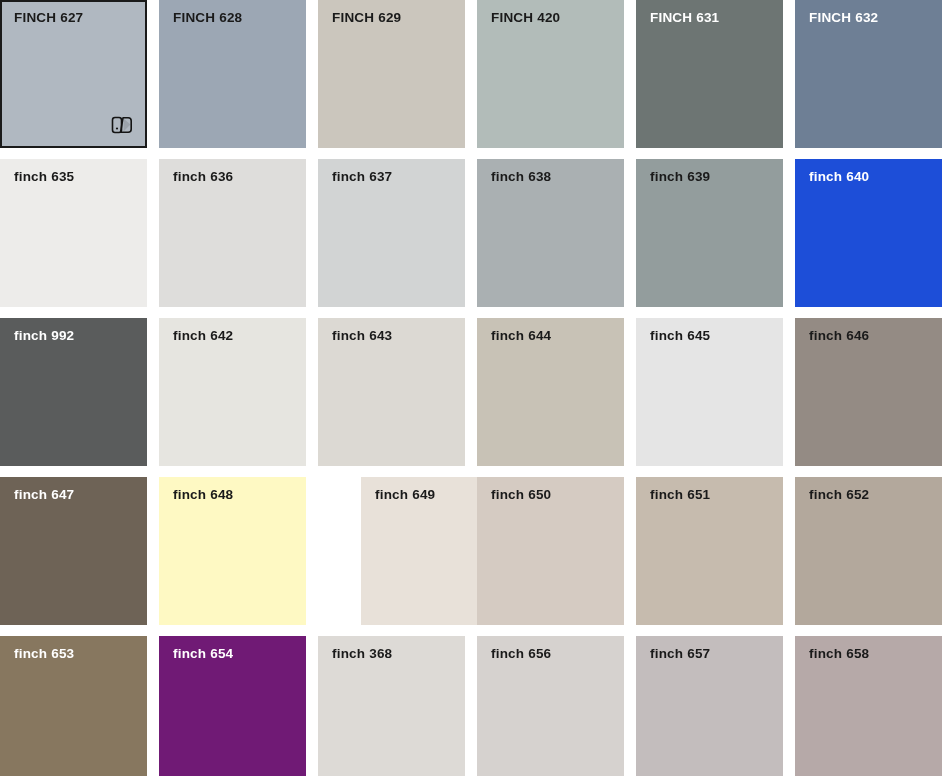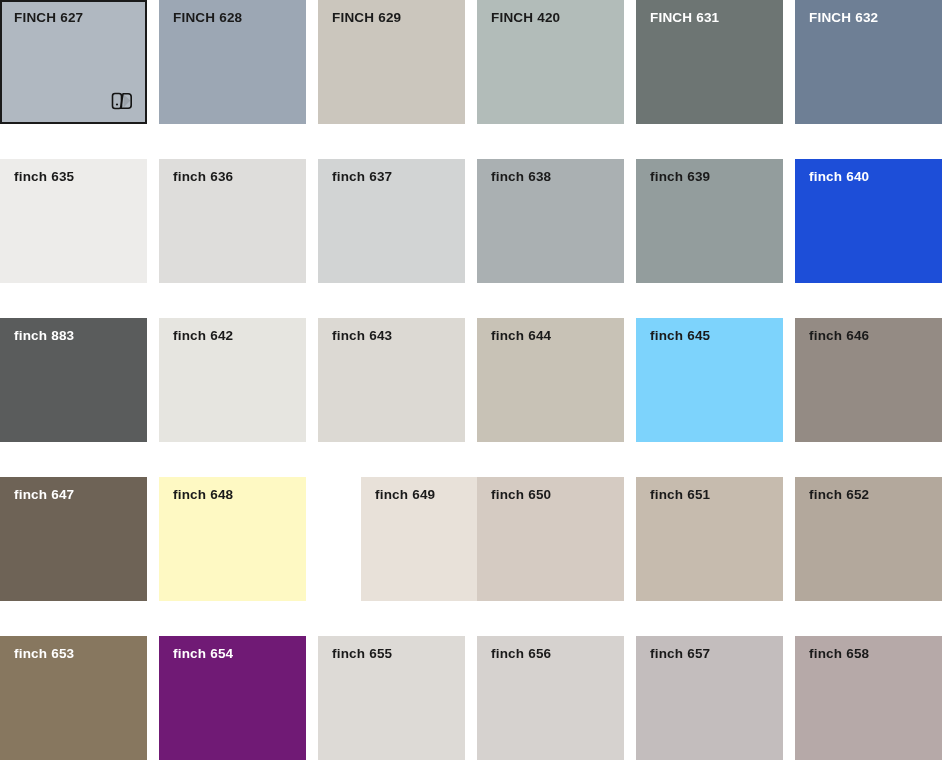--- a/index.html
+++ b/index.html
@@ -23,21 +23,21 @@
     row-gap: 23px;
     width: 942px;
     margin: 0;
     padding: 0;
   }
 
   .swatch {
     position: relative;
     box-sizing: border-box;
     width: 147px;
-    height: 124px;
+    height: 148px;
     overflow: hidden;
   }
 
   .swatch.selected {
     border: 2px solid #1a1a1a;
   }
 
   .swatch-label {
     position: absolute;
     left: 14px;
@@ -110,32 +110,32 @@
     <div class="swatch" style="background-color: rgb(170, 176, 178);">
       <span class="swatch-label label-dark">finch 638</span>
     </div>
     <div class="swatch" style="background-color: rgb(147, 157, 157);">
       <span class="swatch-label label-dark">finch 639</span>
     </div>
     <div class="swatch" style="background-color: #1d4ed8;">
       <span class="swatch-label label-light">finch 640</span>
     </div>
     <div class="swatch" style="background-color: rgb(90, 92, 92);">
-      <span class="swatch-label label-light">finch 883</span>
+      <span class="swatch-label label-light">finch 992</span>
     </div>
     <div class="swatch" style="background-color: rgb(230, 229, 224);">
       <span class="swatch-label label-dark">finch 642</span>
     </div>
     <div class="swatch" style="background-color: rgb(220, 217, 211);">
       <span class="swatch-label label-dark">finch 643</span>
     </div>
     <div class="swatch" style="background-color: rgb(200, 194, 182);">
       <span class="swatch-label label-dark">finch 644</span>
     </div>
-    <div class="swatch" style="background-color: #7dd3fc; padding-left: 32px;">
+    <div class="swatch" style="background-color: #e5e5e5; padding-left: 32px;">
       <span class="swatch-label label-dark">finch 645</span>
     </div>
     <div class="swatch" style="background-color: rgb(148, 139, 132);">
       <span class="swatch-label label-dark">finch 646</span>
     </div>
     <div class="swatch" style="background-color: rgb(110, 99, 86);">
       <span class="swatch-label label-light">finch 647</span>
     </div>
     <div class="swatch" style="background-color: #fef9c3;">
       <span class="swatch-label label-dark">finch 648</span>
@@ -152,21 +152,21 @@
     <div class="swatch" style="background-color: rgb(179, 168, 156);">
       <span class="swatch-label label-dark">finch 652</span>
     </div>
     <div class="swatch" style="background-color: rgb(135, 119, 95);">
       <span class="swatch-label label-light">finch 653</span>
     </div>
     <div class="swatch" style="background-color: #701a75;">
       <span class="swatch-label label-light">finch 654</span>
     </div>
     <div class="swatch" style="background-color: rgb(221, 218, 214);">
-      <span class="swatch-label label-dark">finch 655</span>
+      <span class="swatch-label label-dark">finch 368</span>
     </div>
     <div class="swatch" style="background-color: rgb(214, 210, 207);">
       <span class="swatch-label label-dark">finch 656</span>
     </div>
     <div class="swatch" style="background-color: rgb(195, 189, 189);">
       <span class="swatch-label label-dark">finch 657</span>
     </div>
     <div class="swatch" style="background-color: rgb(182, 169, 168);">
       <span class="swatch-label label-dark">finch 658</span>
     </div>

